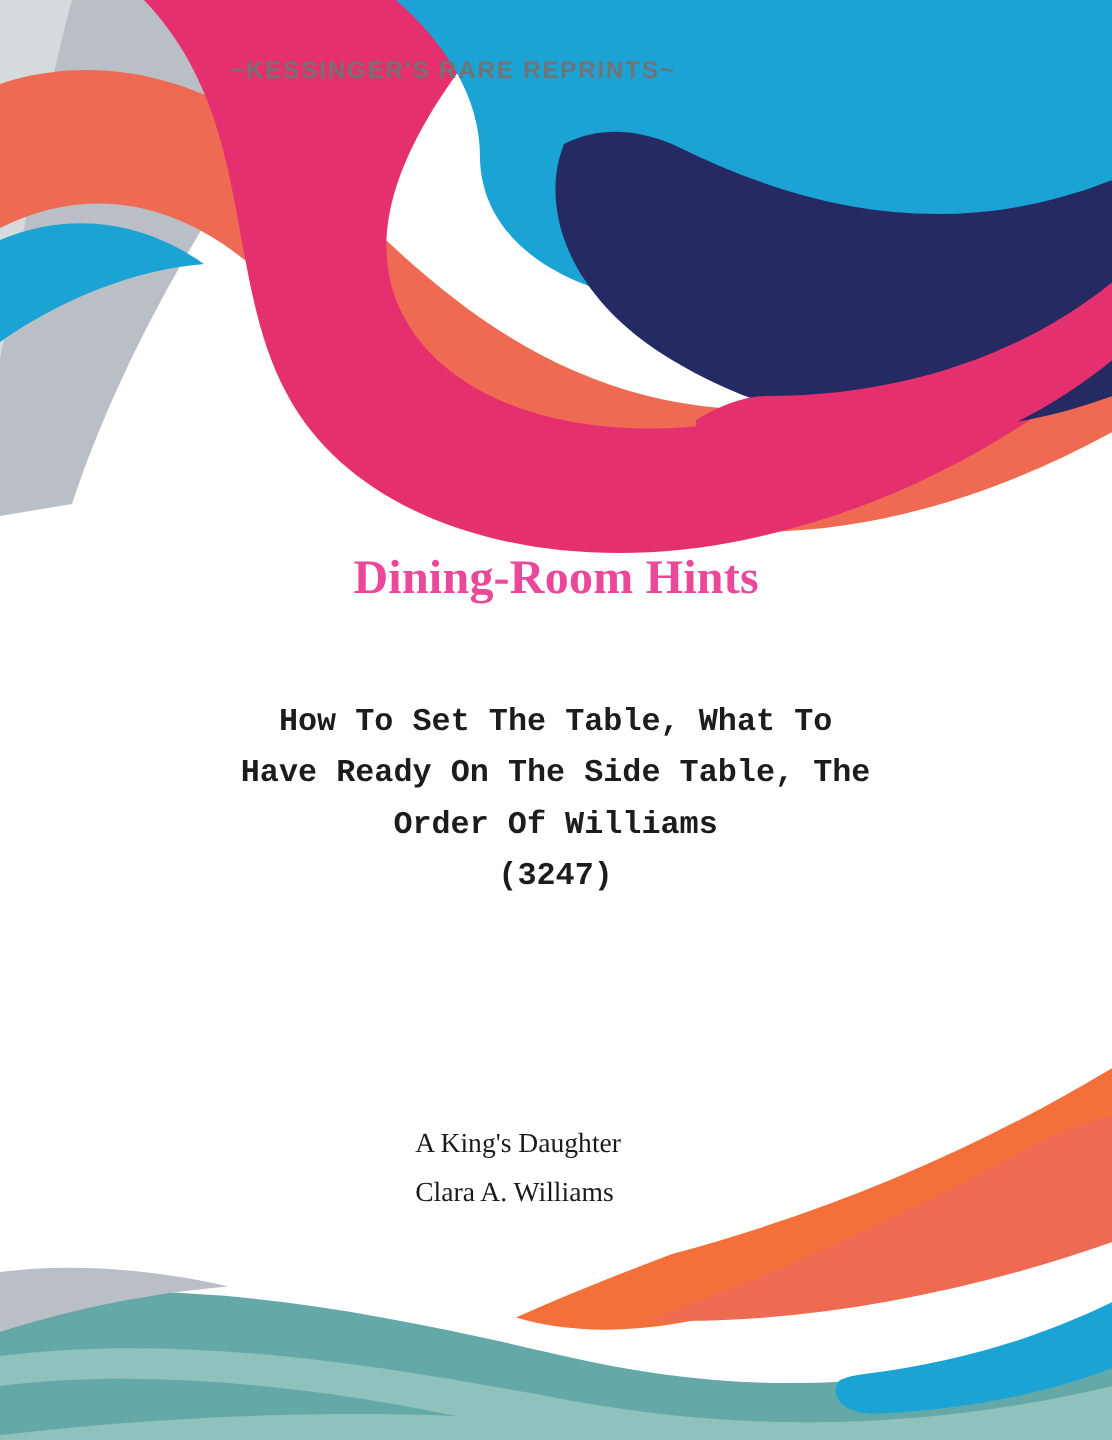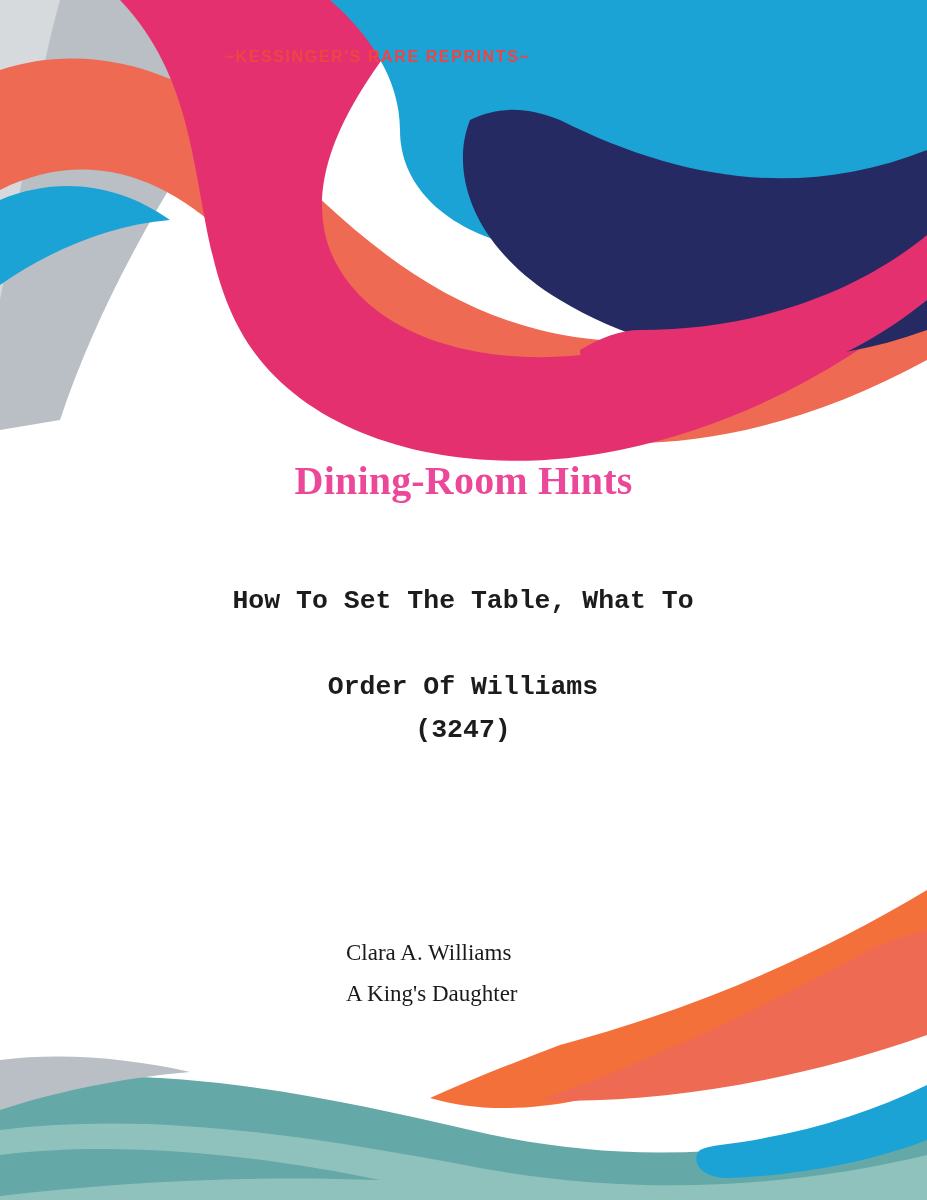--- a/index.html
+++ b/index.html
@@ -27,24 +27,24 @@
     width: 927px;
     height: 1200px;
   }
   #imprint {
     position: absolute;
     top: 48px;
     left: 0;
     width: 755px;
     text-align: center;
     font-family: "Liberation Sans", sans-serif;
-    font-size: 16px;
+    font-size: 20px;
     font-weight: bold;
     letter-spacing: 1.6px;
-    color: #ef4444;
+    color: #737373;
     white-space: nowrap;
   }
   #title {
     position: absolute;
     top: 430px;
     left: 0;
     width: 927px;
     text-align: center;
     font-family: "Liberation Serif", serif;
     font-size: 40px;
@@ -110,25 +110,26 @@
 
   <div class="text-layer">
 
     <div id="imprint">~KESSINGER'S RARE REPRINTS~</div>
 
     <h1 id="title">Dining-Room Hints</h1>
 
     <div id="subtitle">
       <span class="sub-line">How To Set The Table, What To</span>
       <br>
+      <span class="sub-line">Have Ready On The Side Table, The</span>
       <br>
       <span class="sub-line">Order Of Williams</span>
       <br>
       <span class="sub-line">(3247)</span>
     </div>
 
     <div id="authors">
+      <span class="author-line">A King's Daughter</span>
       <span class="author-line">Clara A. Williams</span>
-      <span class="author-line">A King's Daughter</span>
     </div>
 
   </div>
 </div>
 
 </body></html>

